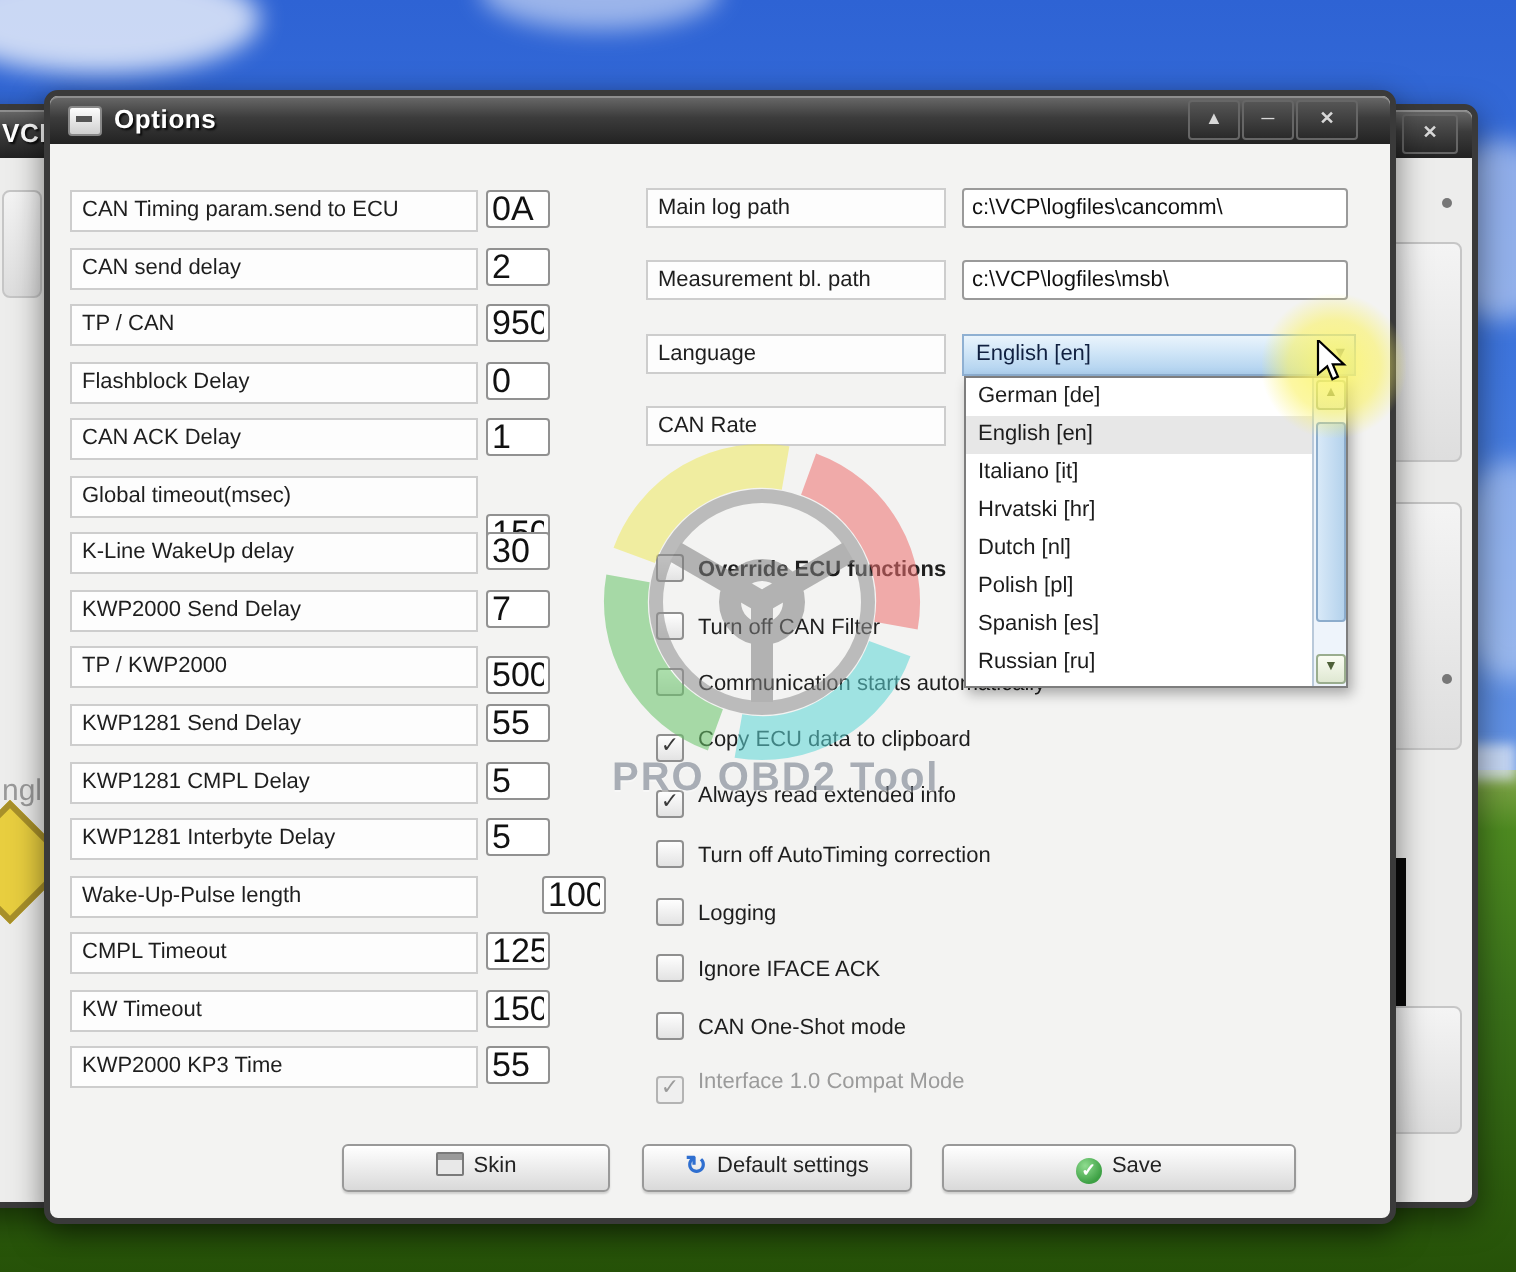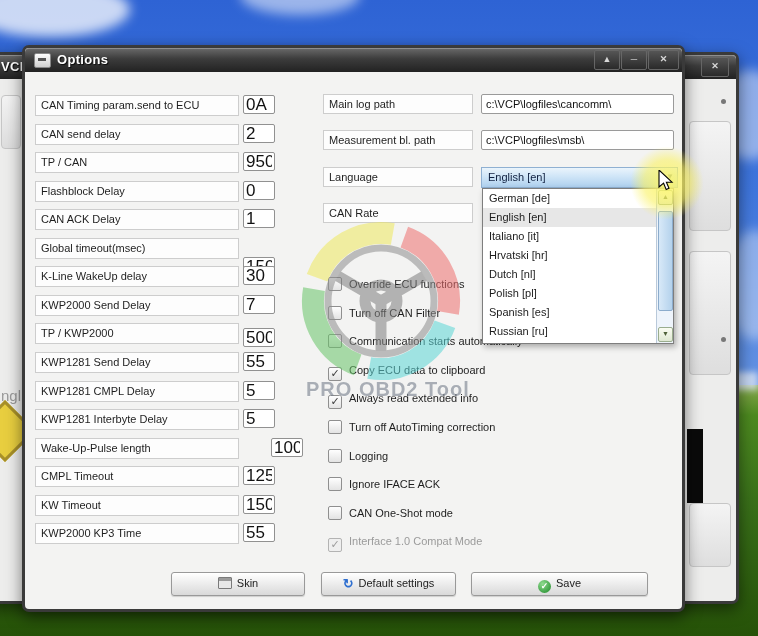--- a/index.html
+++ b/index.html
@@ -24,21 +24,21 @@
   .winbtn{position:absolute;top:2px;height:18px;background:linear-gradient(180deg,#555,#2a2a2a);
     border:1px solid #666;border-radius:2px;color:#d8d8d8;text-align:center;
     font-size:9px;line-height:17px;font-weight:bold;cursor:default;}
   
   .bg-block{position:absolute;background:linear-gradient(180deg,#f4f4f4,#dedede);border:1px solid #c6c6c6;border-radius:4px;}
   .bg-dot{position:absolute;width:5px;height:5px;border-radius:50%;background:#777;}
   #bg-black-rect{position:absolute;background:#0a0a0a;}
   #bg-diamond{position:absolute;width:38px;height:38px;background:#e8ce3f;border:3px solid #a8902a;transform:rotate(45deg);}
   #bg-left-text{position:absolute;color:#9a9a9a;font-size:15px;width:22px;overflow:hidden;}
   
-  #dlg{z-index:10;}
+  #dlg{z-index:10;padding-left:13px;}
   .field-label{position:absolute;background:#fdfdfd;border:1px solid #cdcdcd;height:19px;line-height:19px;
     padding-left:5px;color:#1e1e1e;white-space:nowrap;overflow:hidden;}
   .param-row .field-label{width:197px;}
   .param-value{position:absolute;left:218px;width:26px;height:15px;border:1px solid #919191;border-radius:2px;
     font-family:"Liberation Sans",sans-serif;font-size:17px;padding:1px 2px;background:#fff;color:#111;}
   .rfield-label{width:143px;height:18px;line-height:18px;}
   .rfield-value{position:absolute;left:456px;width:183px;height:16px;border:1px solid #9a9a9a;border-radius:2px;
     font-family:"Liberation Sans",sans-serif;font-size:11px;padding:1px 4px;background:#fff;color:#111;}
   #combo{position:absolute;left:456px;width:189px;height:19px;border:1px solid #8fb0d2;
     background:linear-gradient(180deg,#eaf4fc 0%,#cfe5f7 45%,#aed0ee 100%);line-height:19px;padding-left:6px;color:#102040;}
@@ -195,21 +195,21 @@
     <div class="field-label rfield-label" style="left:298px;top:119px;">Language</div>
     <div id="combo" style="top:119px;">
       <span>English [en]</span>
       <span id="combo-arrow">▼</span>
     </div>
   </div>
   <div class="field-label rfield-label" style="left:298px;top:155px;">CAN Rate</div>
 
 
   <div>
-      <div class="cb-row" style="top: 229px;"><span class="cb-box"></span><span class="cb-label">Override ECU functions</span></div>
+      <div class="cb-row" style="top: 229px; font-weight: bold;"><span class="cb-box"></span><span class="cb-label">Override ECU functions</span></div>
       <div class="cb-row" style="top: 258px;"><span class="cb-box"></span><span class="cb-label">Turn off CAN Filter</span></div>
       <div class="cb-row" style="top: 286px;"><span class="cb-box"></span><span class="cb-label">Communication starts automatically</span></div>
       <div class="cb-row" style="top: 315px;"><span class="cb-box">✓</span><span class="cb-label">Copy ECU data to clipboard</span></div>
       <div class="cb-row" style="top: 343px;"><span class="cb-box">✓</span><span class="cb-label">Always read extended info</span></div>
       <div class="cb-row" style="top: 372px;"><span class="cb-box"></span><span class="cb-label">Turn off AutoTiming correction</span></div>
       <div class="cb-row" style="top: 401px;"><span class="cb-box"></span><span class="cb-label">Logging</span></div>
       <div class="cb-row" style="top: 429px;"><span class="cb-box"></span><span class="cb-label">Ignore IFACE ACK</span></div>
       <div class="cb-row" style="top: 458px;"><span class="cb-box"></span><span class="cb-label">CAN One-Shot mode</span></div>
       <div class="cb-row disabled" style="top: 486px;"><span class="cb-box">✓</span><span class="cb-label">Interface 1.0 Compat Mode</span></div>
     </div>

